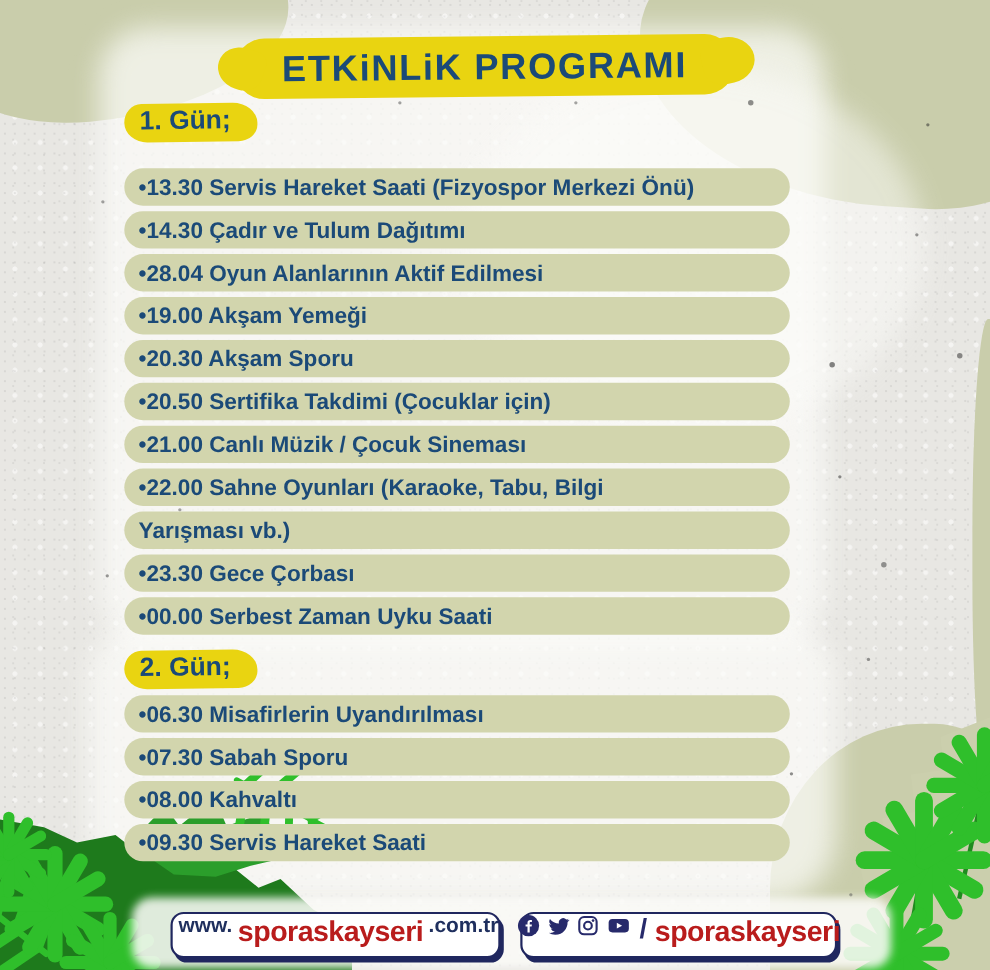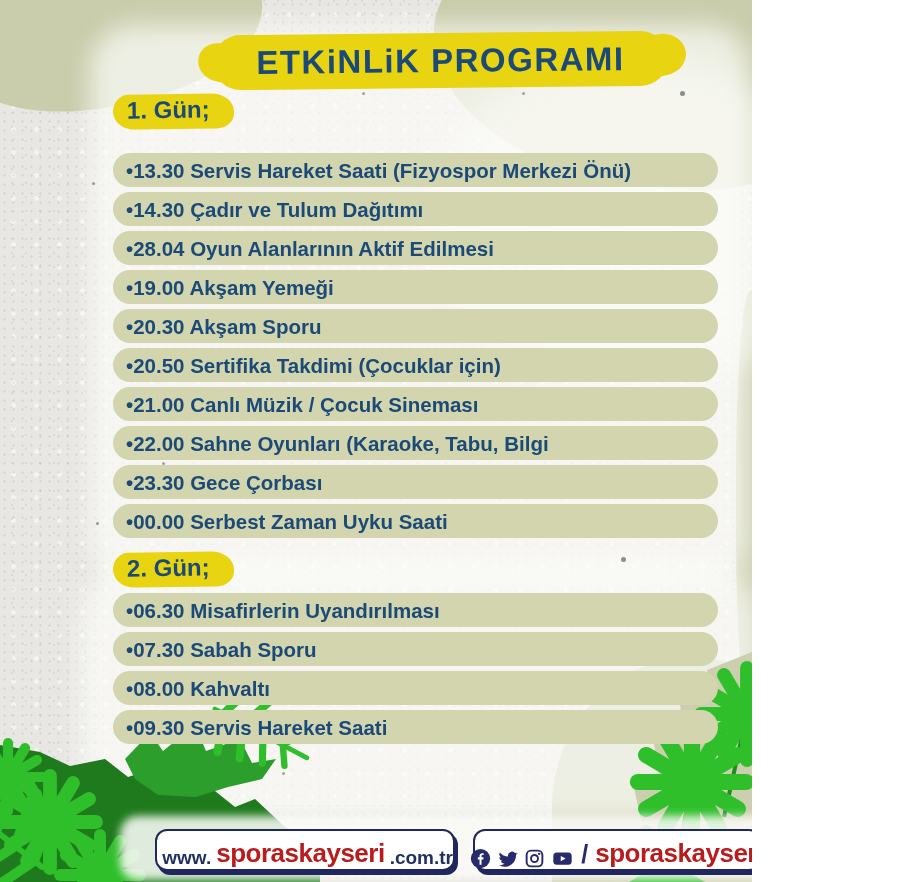--- a/index.html
+++ b/index.html
@@ -1,17 +1,17 @@
 <!DOCTYPE html>
 <html><head>
 <meta charset="utf-8">
 <style>
   html,body { margin:0; padding:0; background:#ffffff; }
   .poster {
-    position:relative; width:752px; height:882px; overflow:hidden;
+    position:relative; width:900px; height:882px; overflow:hidden;
     background:#e8e7e3;
     font-family:"Liberation Sans", sans-serif;
   }
   
   .texture {
     position:absolute; inset:0; z-index:0;
     background-image:
       radial-gradient(rgba(110,110,110,0.13) 1px, transparent 1.4px),
       radial-gradient(rgba(90,90,90,0.10) 1px, transparent 1.3px),
       radial-gradient(rgba(255,255,255,0.55) 2px, transparent 2.6px);
@@ -69,21 +69,21 @@
   .items-2 { margin-top:6px; }
   .bar {
     height:34px; line-height:35px; background:#d2d5ad; border-radius:17px;
     color:#1b4a78; font-weight:bold; font-size:20.5px; padding-left:13px;
     margin-bottom:5px; white-space:nowrap; overflow:hidden;
   }
   
   .footer-btn {
     position:absolute; top:829px; height:38px; background:#ffffff; z-index:5;
     border:2px solid #20275f; border-radius:12px; box-shadow:3px 4px 0 #20275f;
-    display:flex; align-items:flex-end; justify-content:center; gap:5px; cursor:pointer;
+    display:flex; align-items:flex-start; justify-content:center; gap:5px; cursor:pointer;
   }
   .btn-site { left:155px; width:296px; }
   .btn-social { left:473px; width:284px; }
   .www, .tld { font-size:19px; font-weight:bold; color:#1f2f5e; }
   .brand { font-size:26px; font-weight:bold; color:#b91c1c; letter-spacing:-0.5px; }
   .slash { font-size:25px; font-weight:bold; color:#272a6b; margin:0 2px; }
   .soc-icons { display:flex; align-items:center; gap:6px; }
   .leaves { position:absolute; z-index:2; }
   .leaves.bl { left:0; bottom:0; }
   .leaves.brr { right:0; bottom:0; }
@@ -187,20 +187,21 @@
     <div class="day-pill">1. Gün;</div>
     <div class="items">
       <div class="bar">•13.30 Servis Hareket Saati (Fizyospor Merkezi Önü)</div>
       <div class="bar">•14.30 Çadır ve Tulum Dağıtımı</div>
       <div class="bar">•28.04 Oyun Alanlarının Aktif Edilmesi</div>
       <div class="bar">•19.00 Akşam Yemeği</div>
       <div class="bar">•20.30 Akşam Sporu</div>
       <div class="bar">•20.50 Sertifika Takdimi (Çocuklar için)</div>
       <div class="bar">•21.00 Canlı Müzik / Çocuk Sineması</div>
       <div class="bar">•22.00 Sahne Oyunları (Karaoke, Tabu, Bilgi</div>
+      <div class="bar">Yarışması vb.)</div>
       <div class="bar">•23.30 Gece Çorbası</div>
       <div class="bar">•00.00 Serbest Zaman Uyku Saati</div>
     </div>
     <div class="day-pill pill-2">2. Gün;</div>
     <div class="items items-2">
       <div class="bar">•06.30 Misafirlerin Uyandırılması</div>
       <div class="bar">•07.30 Sabah Sporu</div>
       <div class="bar">•08.00 Kahvaltı</div>
       <div class="bar">•09.30 Servis Hareket Saati</div>
     </div>

